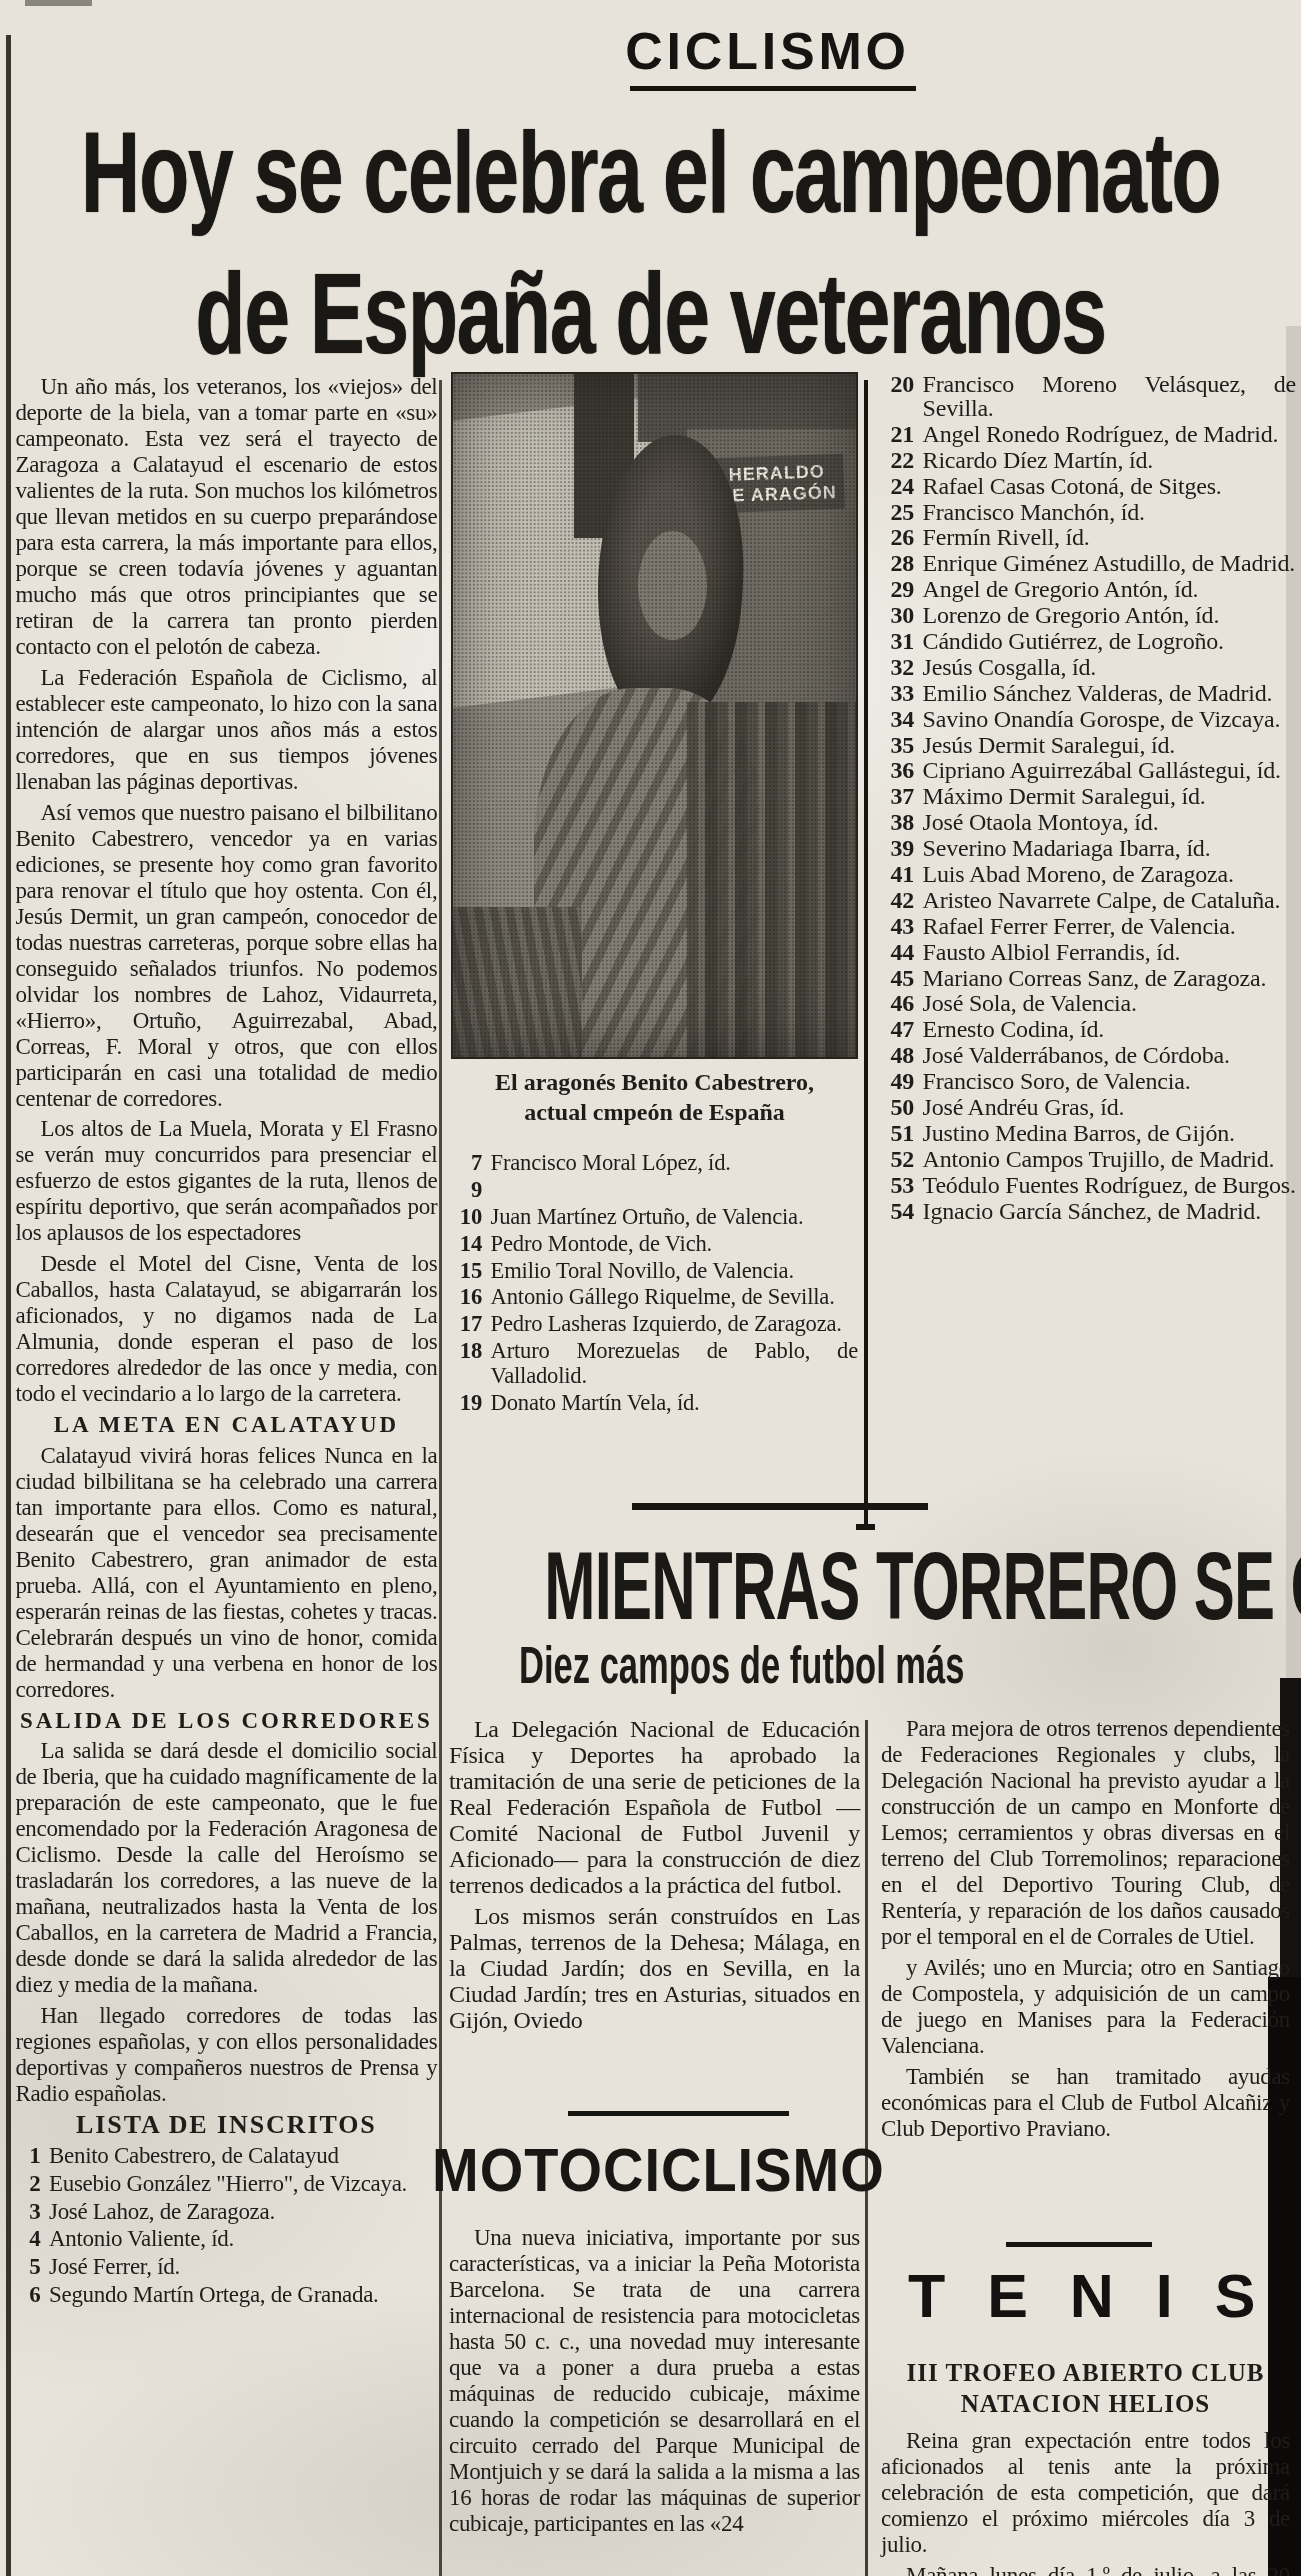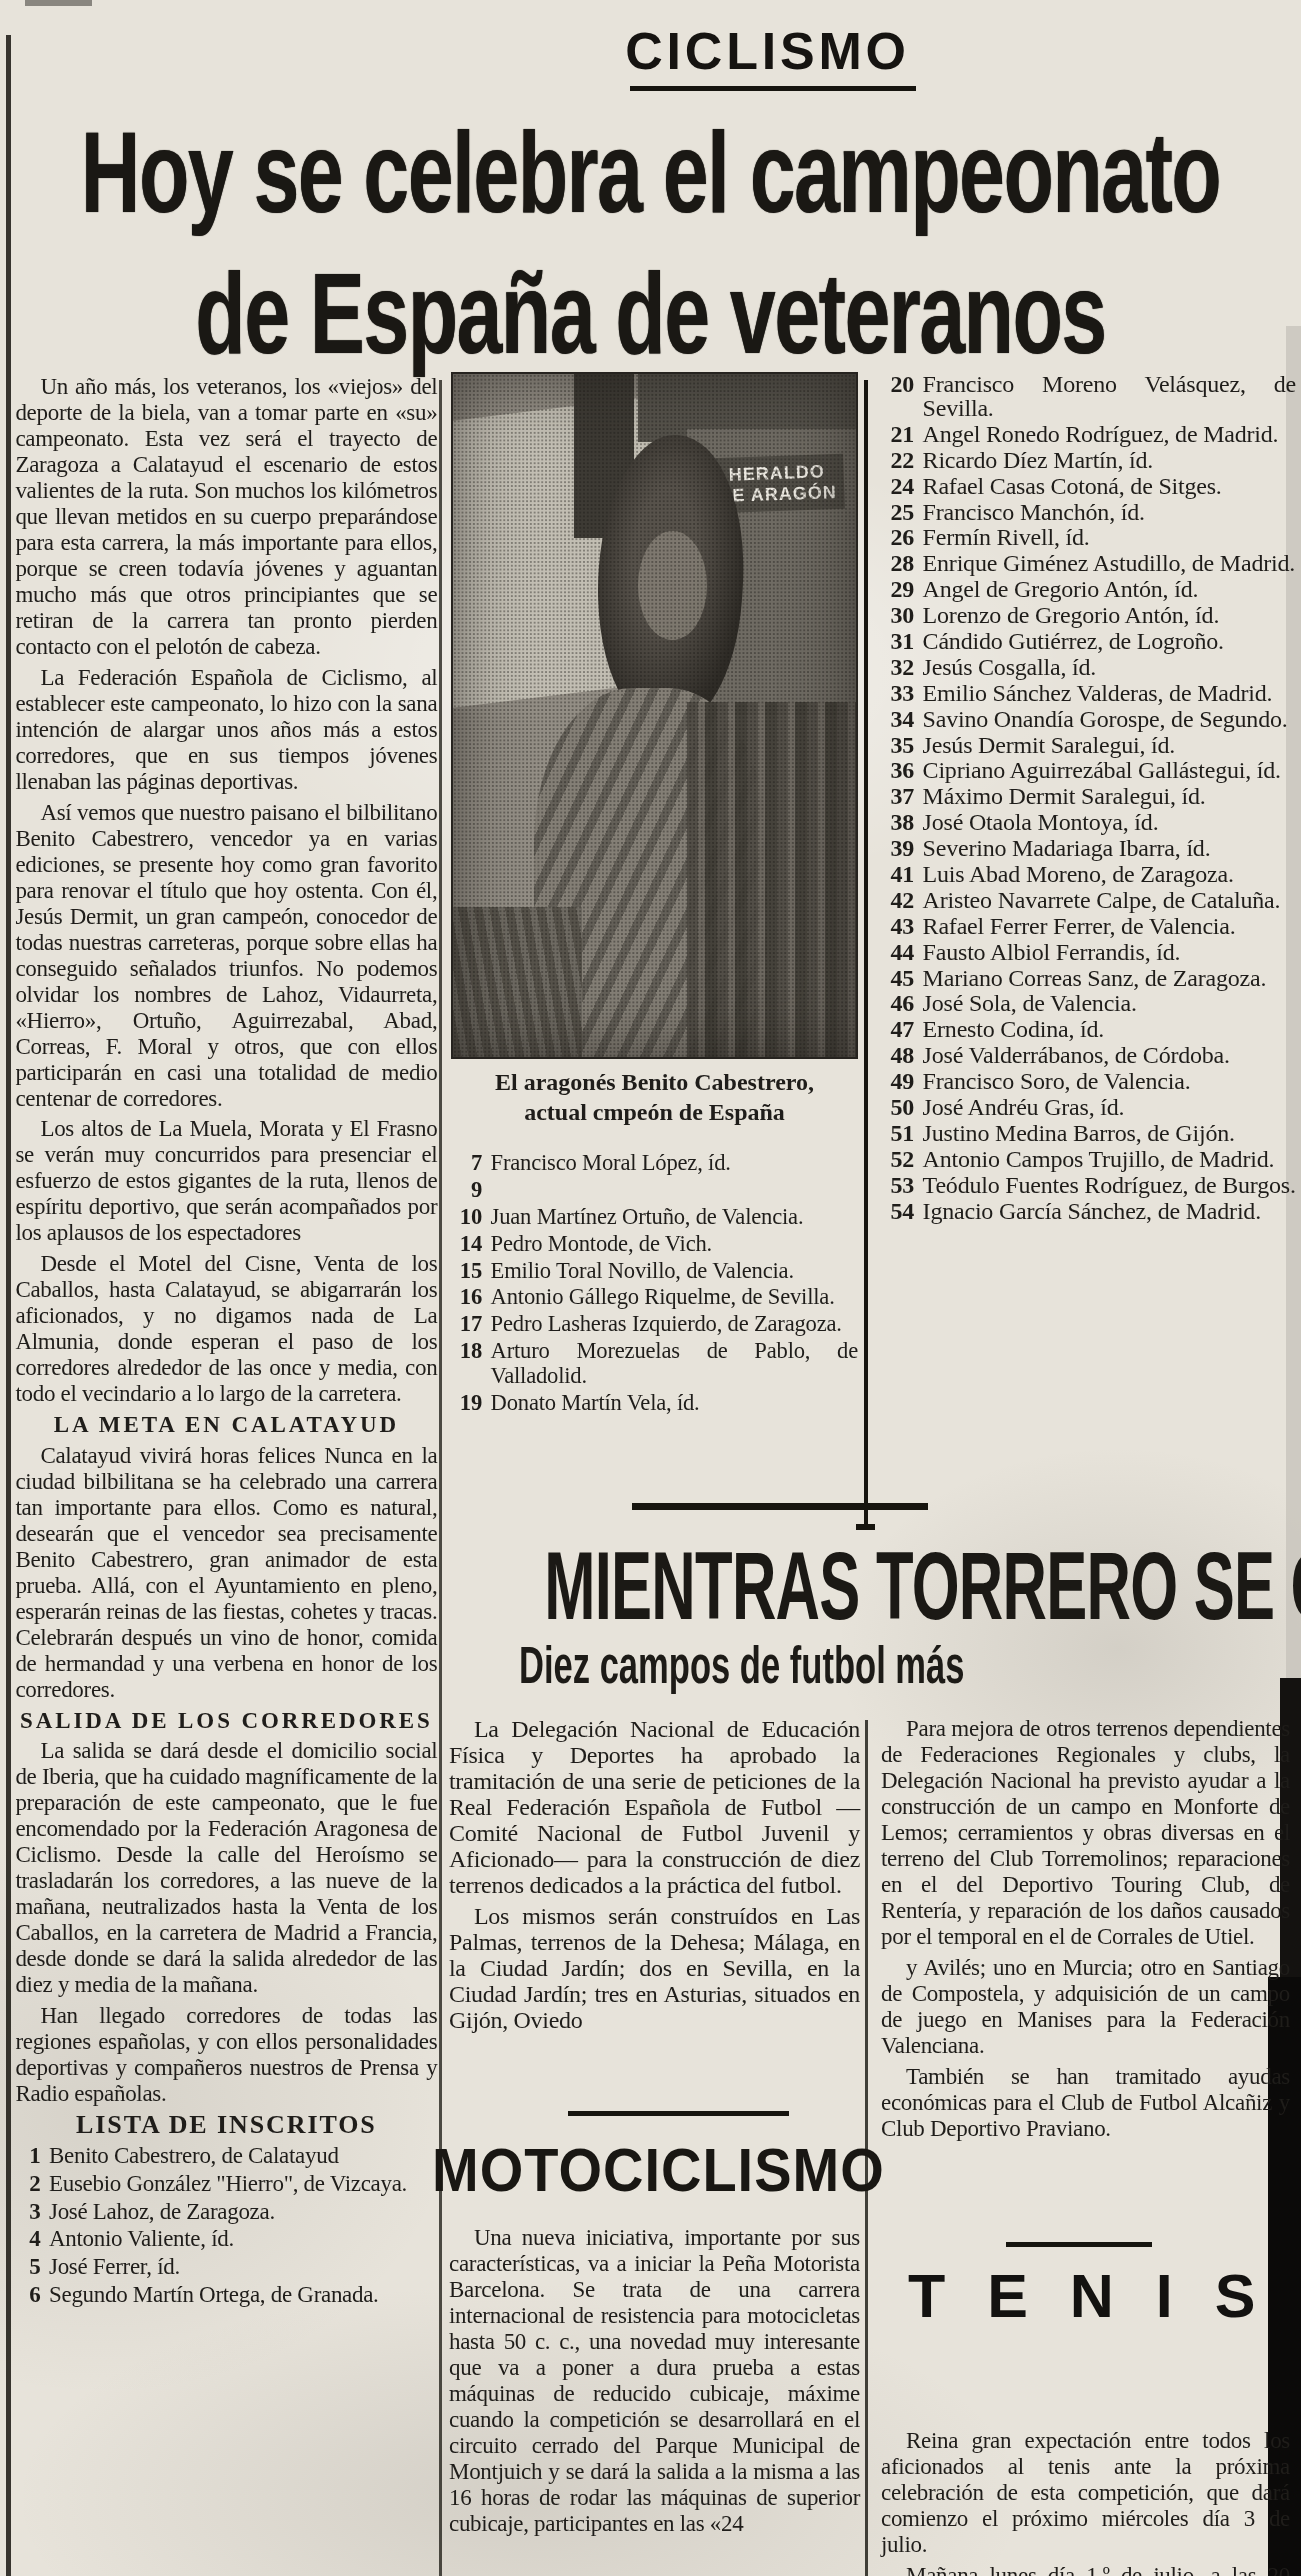--- a/index.html
+++ b/index.html
@@ -273,21 +273,21 @@
         <span class="txt">Jesús Cosgalla, íd.</span>
       </div>
 
       <div class="row">
         <span class="num">33</span>
         <span class="txt">Emilio Sánchez Valderas, de Madrid.</span>
       </div>
 
       <div class="row">
         <span class="num">34</span>
-        <span class="txt">Savino Onandía Gorospe, de Segundo.</span>
+        <span class="txt">Savino Onandía Gorospe, de Vizcaya.</span>
       </div>
 
       <div class="row">
         <span class="num">35</span>
         <span class="txt">Jesús Dermit Saralegui, íd.</span>
       </div>
 
       <div class="row">
         <span class="num">36</span>
         <span class="txt">Cipriano Aguirrezábal Gallástegui, íd.</span>
@@ -407,20 +407,24 @@
   <div class="abs ctr nowrap" id="moto-head">MOTOCICLISMO</div>
   <div class="bodycol" id="moto-para">
     <div>
 
     <p>Una nueva iniciativa, importante por sus características, va a iniciar la Peña Motorista Barcelona. Se trata de una carrera internacional de resistencia para motocicletas hasta 50 c. c., una novedad muy interesante que va a poner a dura prueba a estas máquinas de reducido cubicaje, máxime cuando la competición se desarrollará en el circuito cerrado del Parque Municipal de Montjuich y se dará la salida a la misma a las 16 horas de rodar las máquinas de superior cubicaje, participantes en las «24</p>
       </div>
   </div>
 
   <div class="rule" style="left:1006px;top:2242px;width:146px;height:4.8px;"></div>
   <div class="abs ctr nowrap" id="tenis-head">T E N I S</div>
+  <div class="abs ctr" id="tenis-sub">
+    <span>III TROFEO ABIERTO CLUB</span><br>
+    <span>NATACION HELIOS</span>
+  </div>
   <div class="bodycol" id="tenis-para">
     <div>
 
     <p>Reina gran expectación entre todos los aficionados al tenis ante la próxima celebración de esta competición, que dará comienzo el próximo miércoles día 3 de julio.</p>
         <p>Mañana lunes día 1.º de julio, a las 20 horas y en la secretaría del Club organizador — calle Mén—</p>
       </div>
   </div>
 
 </div>
 

